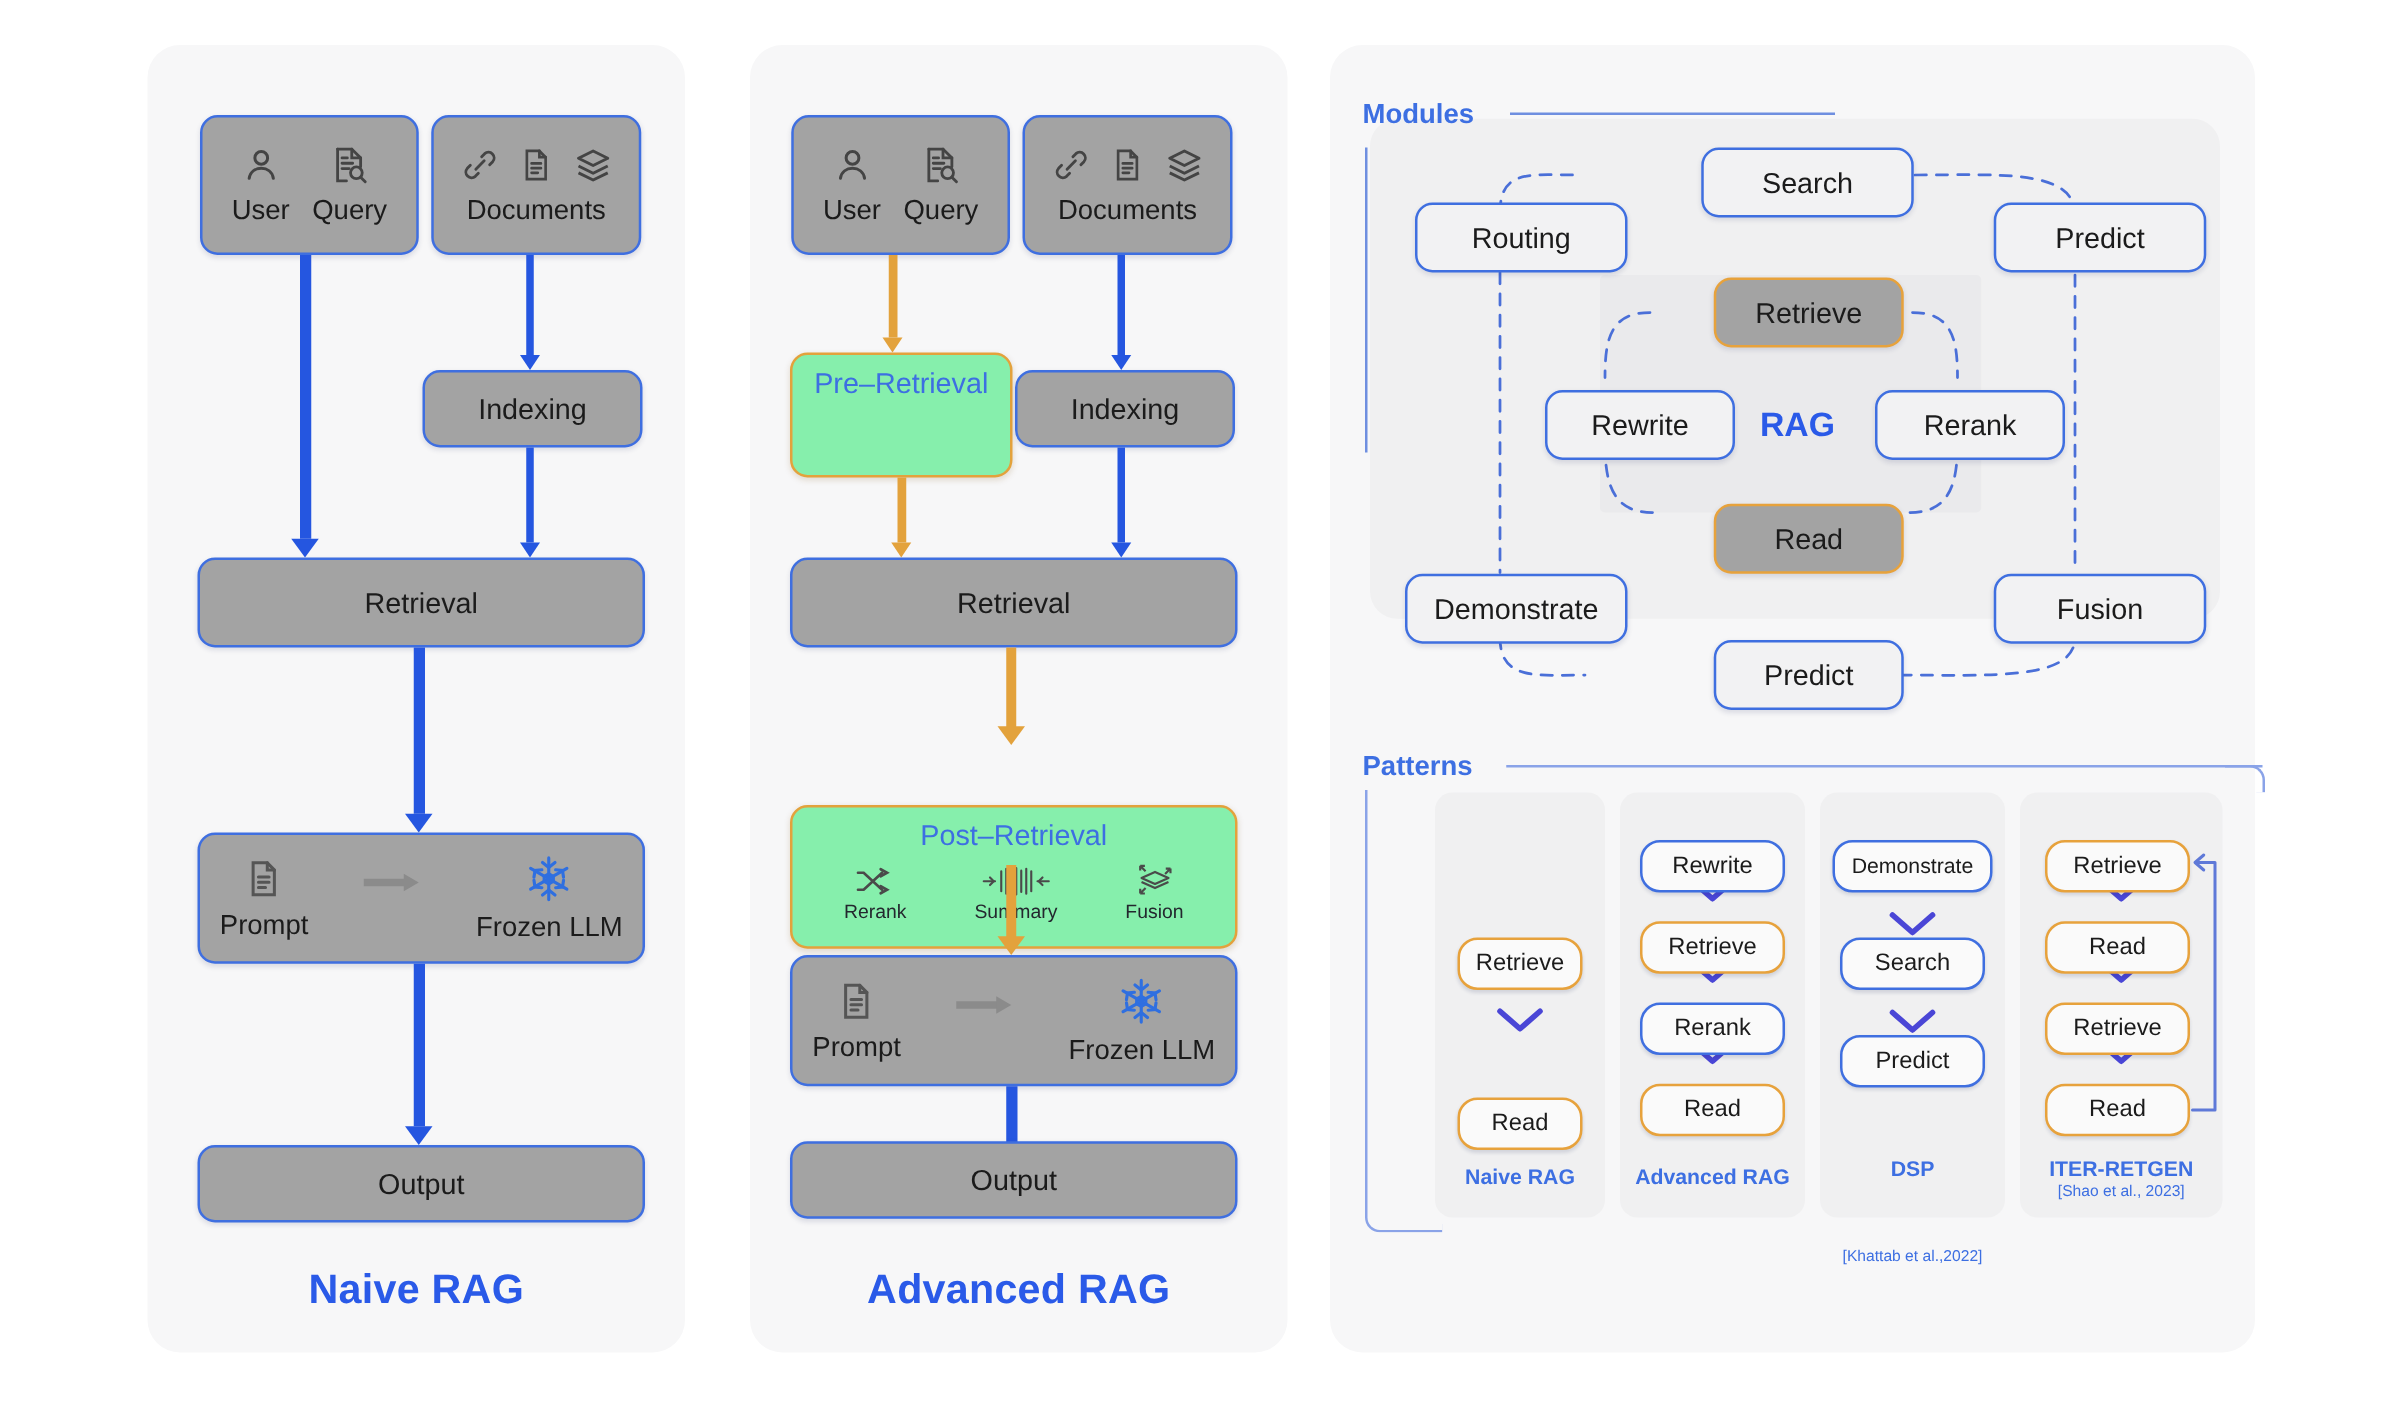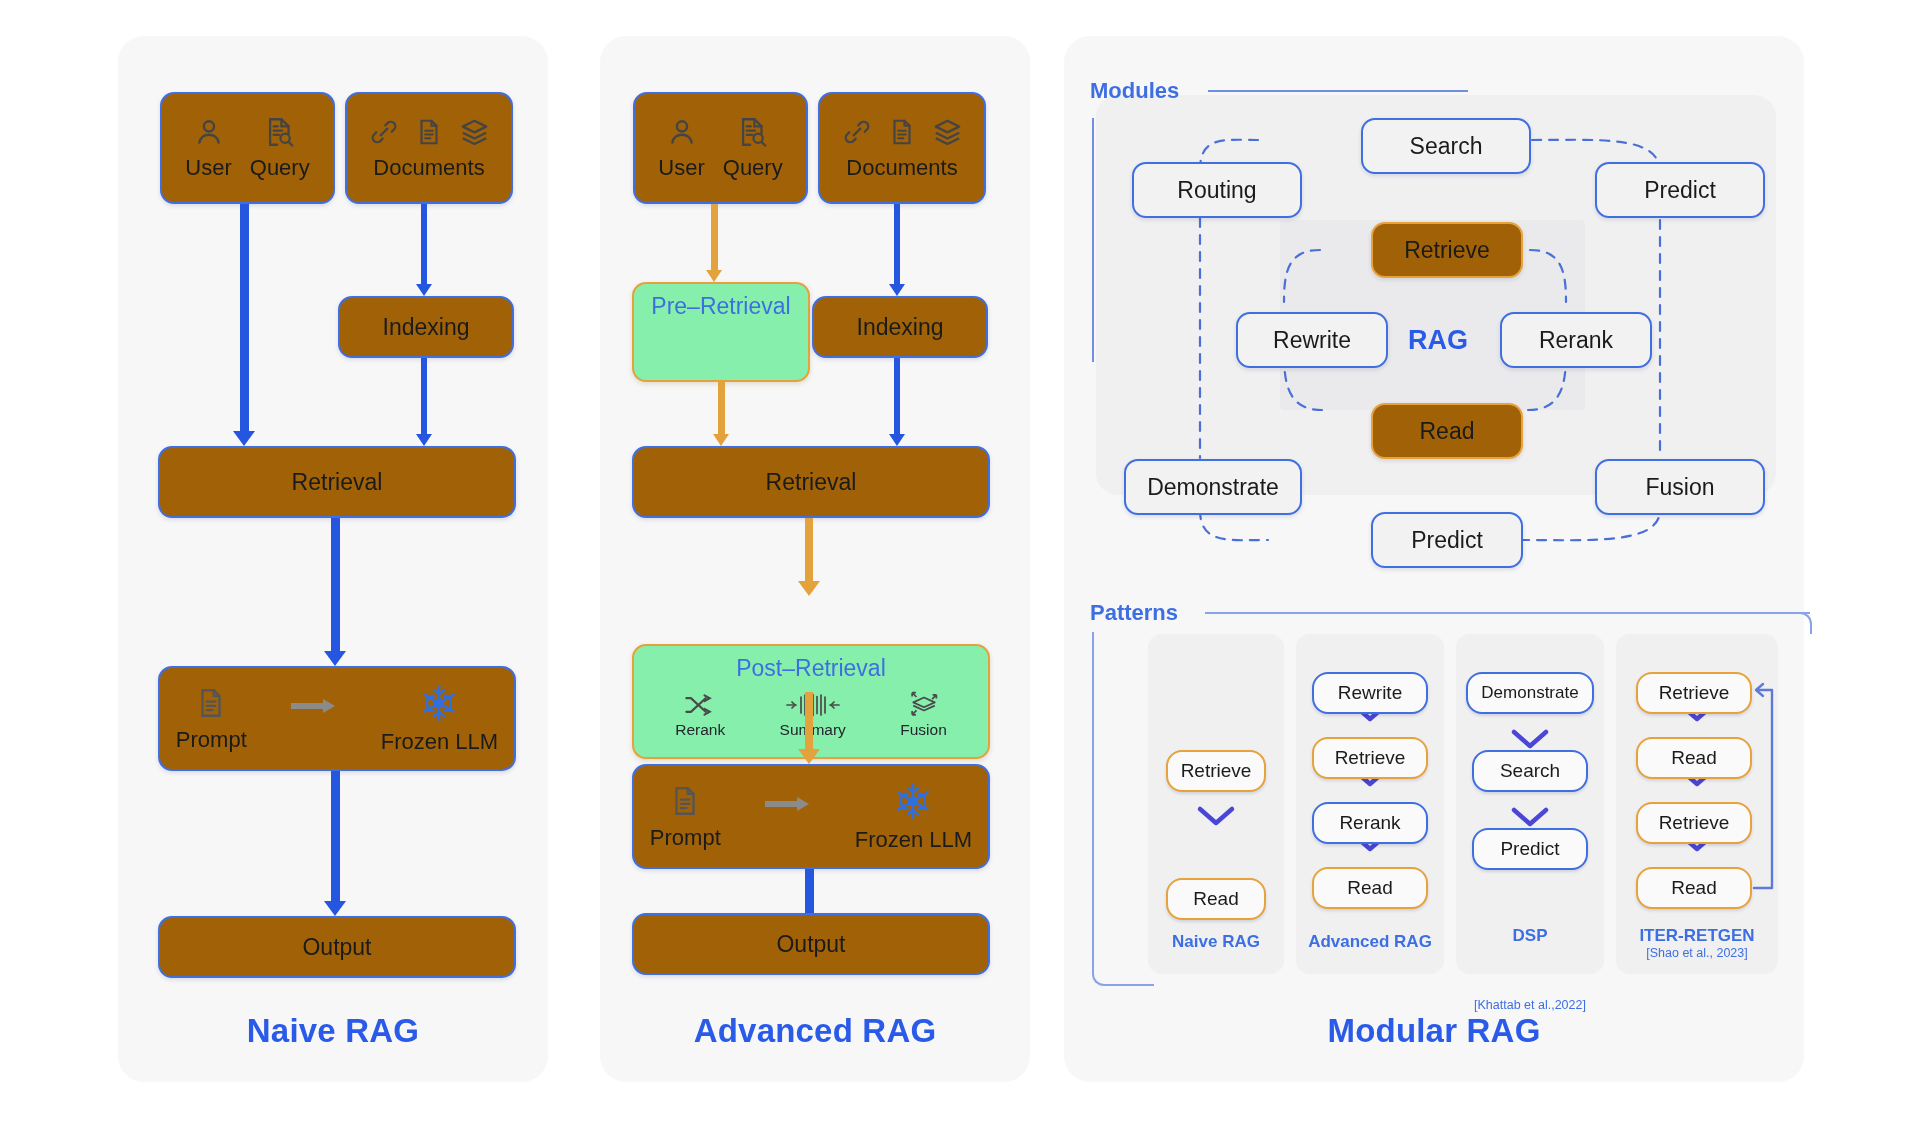--- a/index.html
+++ b/index.html
@@ -18,21 +18,21 @@
   #panel-modular {left:1064px; top:36px; width:740px;  height:1046px;}
 
   .panel-title{
     position:absolute;width:100%;text-align:center;
     color:#2a5ae8;font-weight:bold;font-size:33px;letter-spacing:.2px;
   }
 
   
   .node{
     position:absolute;box-sizing:border-box;
-    background:#a16207;border:2.2px solid #3f6fe0;border-radius:14px;
+    background:#a3a3a3;border:2.2px solid #3f6fe0;border-radius:14px;
     display:flex;align-items:center;justify-content:center;
     color:#1b1b1b;font-size:23px;
     box-shadow:0 2px 4px rgba(30,40,90,.13);
   }
   .node.orange{border-color:#e7a23c;}
   .node.soft{background:#f2f2f3;}
 
   
   .arrow{position:absolute;}
   .arrow .shaft{position:absolute;left:0;top:0;width:100%;background:#2556e0;}
@@ -533,15 +533,14 @@
   </div>
   <div class="pnode orange" style="left:1636px;top:802px;width:116px;height:42px;">
     <span>Retrieve</span>
   </div>
   <div class="pnode orange" style="left:1636px;top:867px;width:116px;height:42px;">
     <span>Read</span>
   </div>
   <div class="pcap" style="left:1616px;top:926px;width:162px;">ITER-RETGEN</div>
   <div class="pcite" style="left:1610px;top:946px;width:174px;">[Shao et al., 2023]</div>
 
-  <div class="panel-title" style="left:1064px;top:1012px;width:740px;">Modular RAG</div>
 
 </div>
 
 </body></html>

